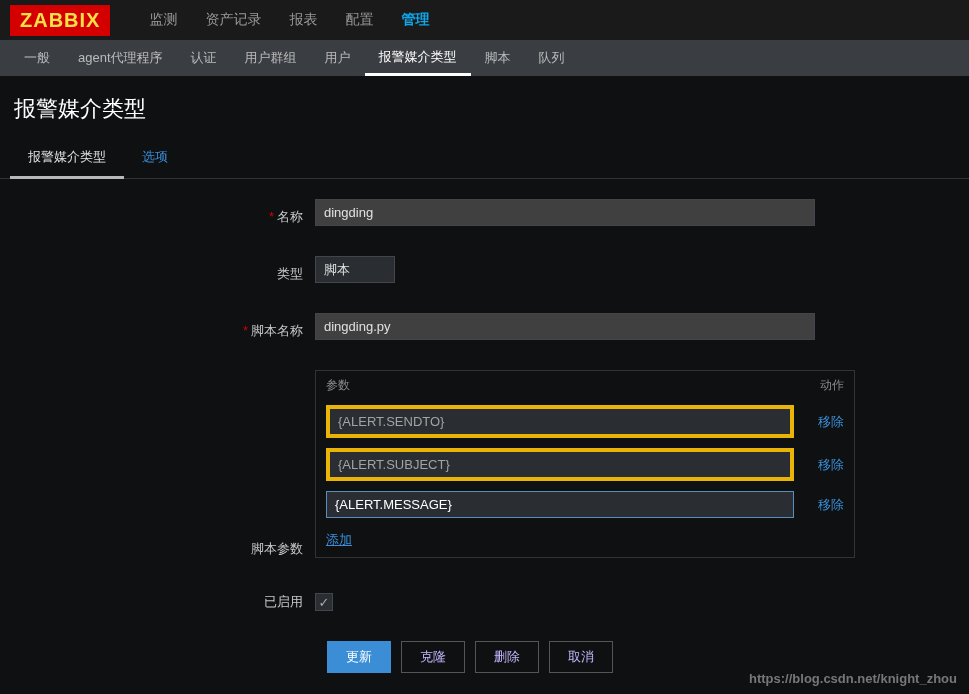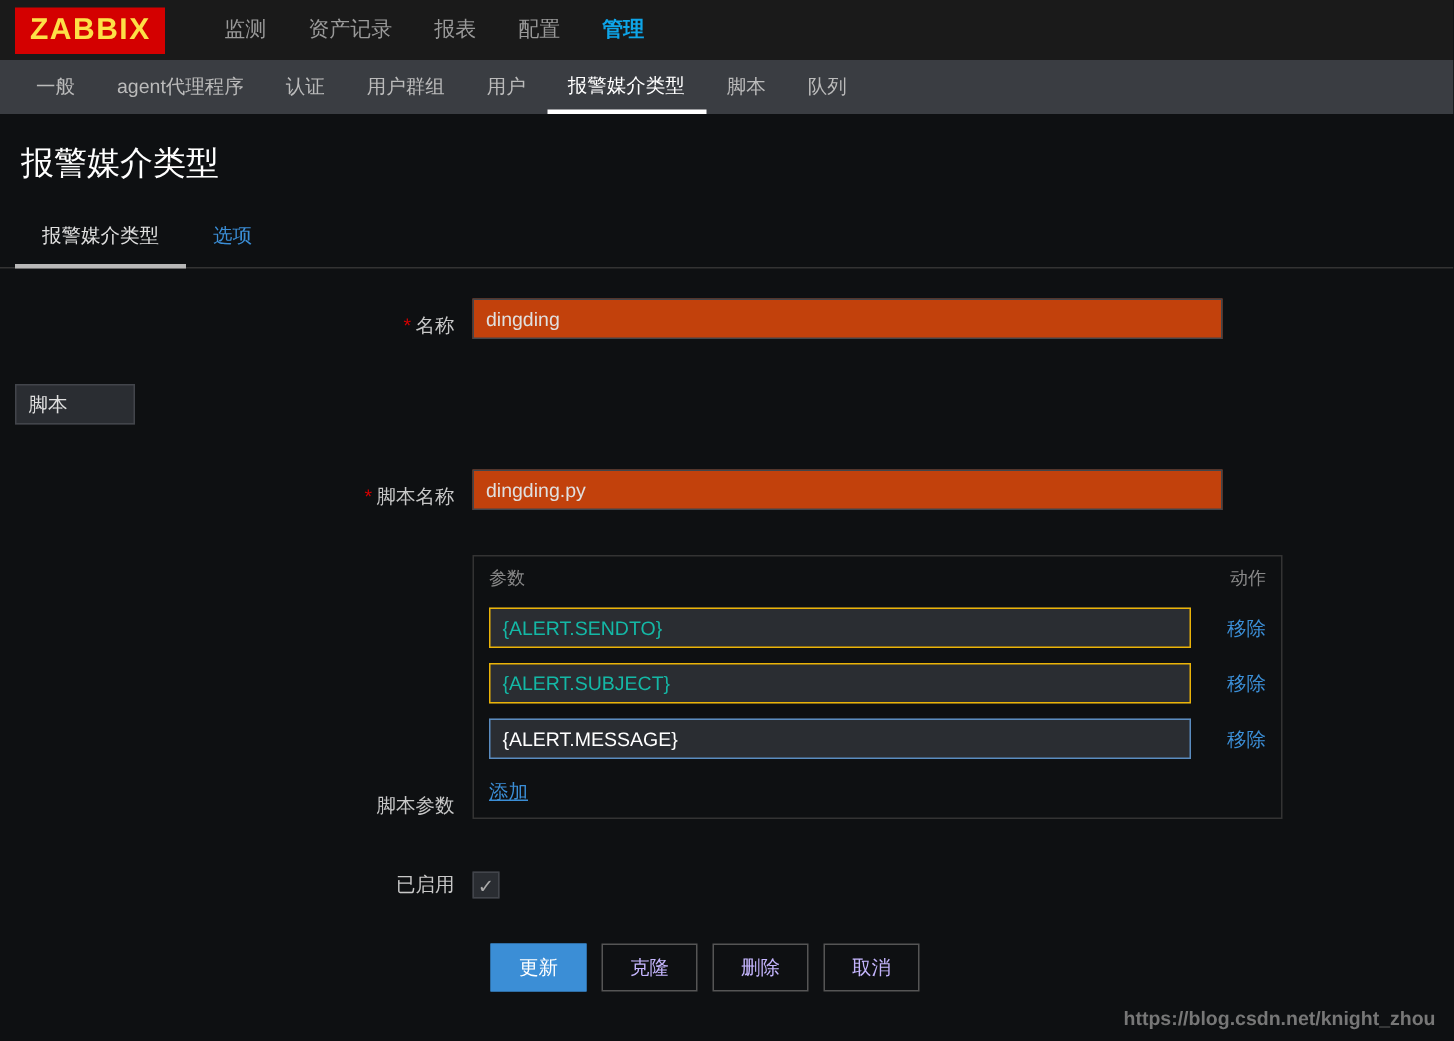--- a/index.html
+++ b/index.html
@@ -89,21 +89,21 @@
     }
     .form-label {
       width: 305px;
       text-align: right;
       padding-right: 12px;
       padding-top: 5px;
       color: #c8c8c8;
     }
     .form-label .req { color: #d40000; margin-right: 3px; }
     .form-input {
-      background: #c2410c;
+      background: #404040;
       border: 1px solid #42454b;
       color: #e0e0e0;
       padding: 5px 8px;
       width: 500px;
       font-size: 13px;
       font-family: inherit;
     }
     .form-select {
       background: #2a2d32;
       border: 1px solid #42454b;
@@ -126,22 +126,22 @@
     .params-header-param { flex: 1; font-family: Liberation Serif, serif; }
     .params-header-action { width: 50px; text-align: right; }
     .param-row {
       display: flex;
       align-items: center;
       padding: 5px 10px;
     }
     .param-input {
       flex: 1;
       background: #2a2d32;
-      border: 1px solid #eab308;
-      color: #14b8a6;
+      border: 4px solid #eab308;
+      color: #a3a3a3;
       padding: 5px 8px;
       font-size: 13px;
       margin-right: 10px;
     }
     .param-input.selected {
       background: #2a2d32;
       border: 1px solid #5a8cc0;
     }
     .param-input.selected::selection { background: #3b6db3; }
     .param-remove {
@@ -250,20 +250,21 @@
 </div>
 
 <div class="form-area">
 
   <div class="form-row">
     <div class="form-label"><span class="req">*</span><span>名称</span></div>
     <input class="form-input" value="dingding" style="">
   </div>
 
   <div class="form-row">
+    <div class="form-label">类型</div>
     <select class="form-select">
       <option>脚本</option>
     </select>
   </div>
 
   <div class="form-row">
     <div class="form-label"><span class="req">*</span><span>脚本名称</span></div>
     <input class="form-input" value="dingding.py" style="">
   </div>
 

